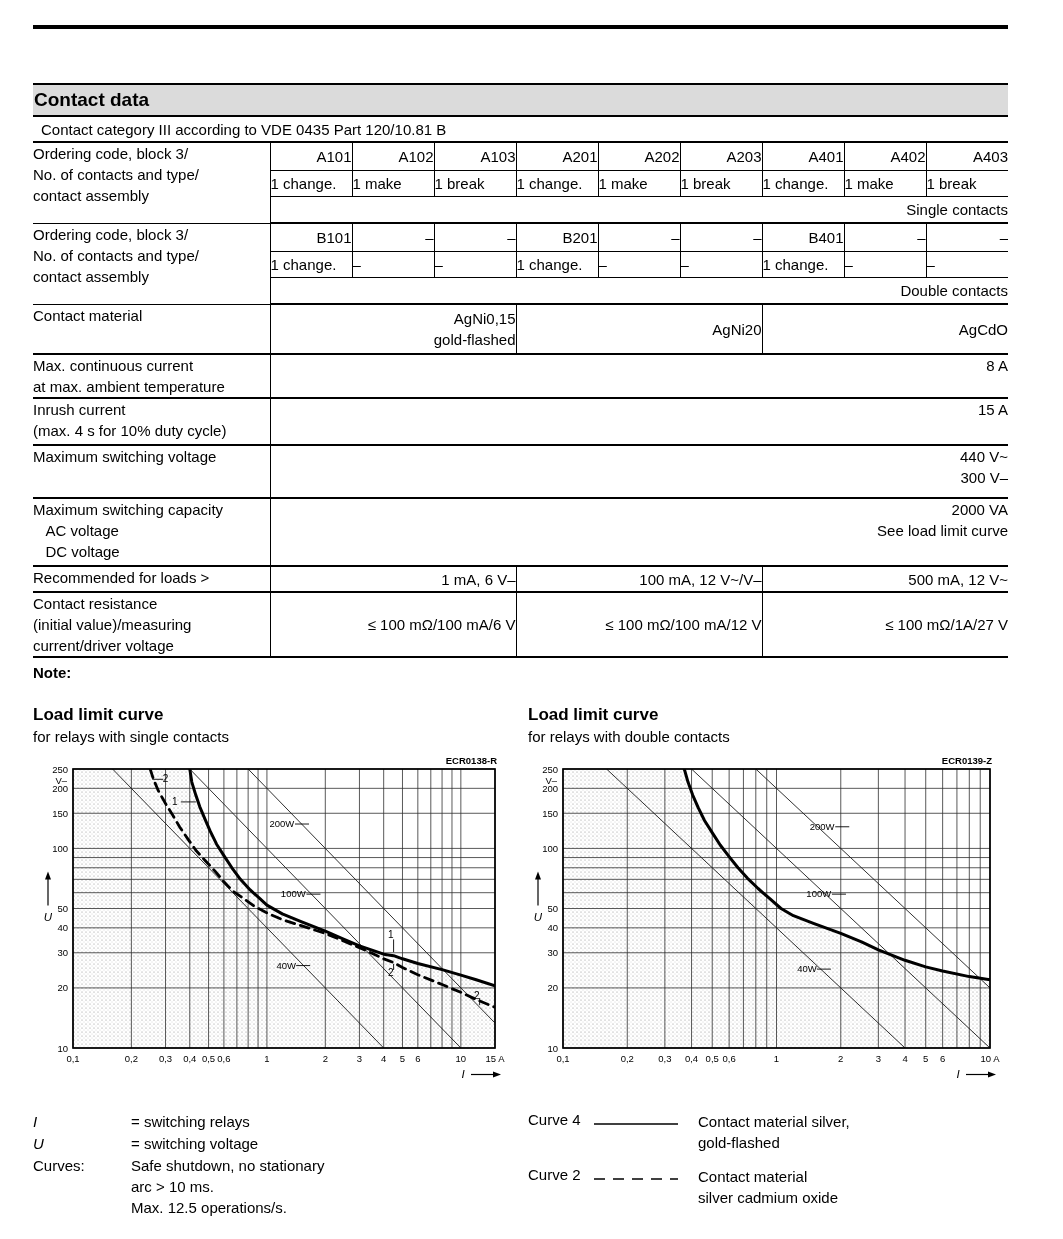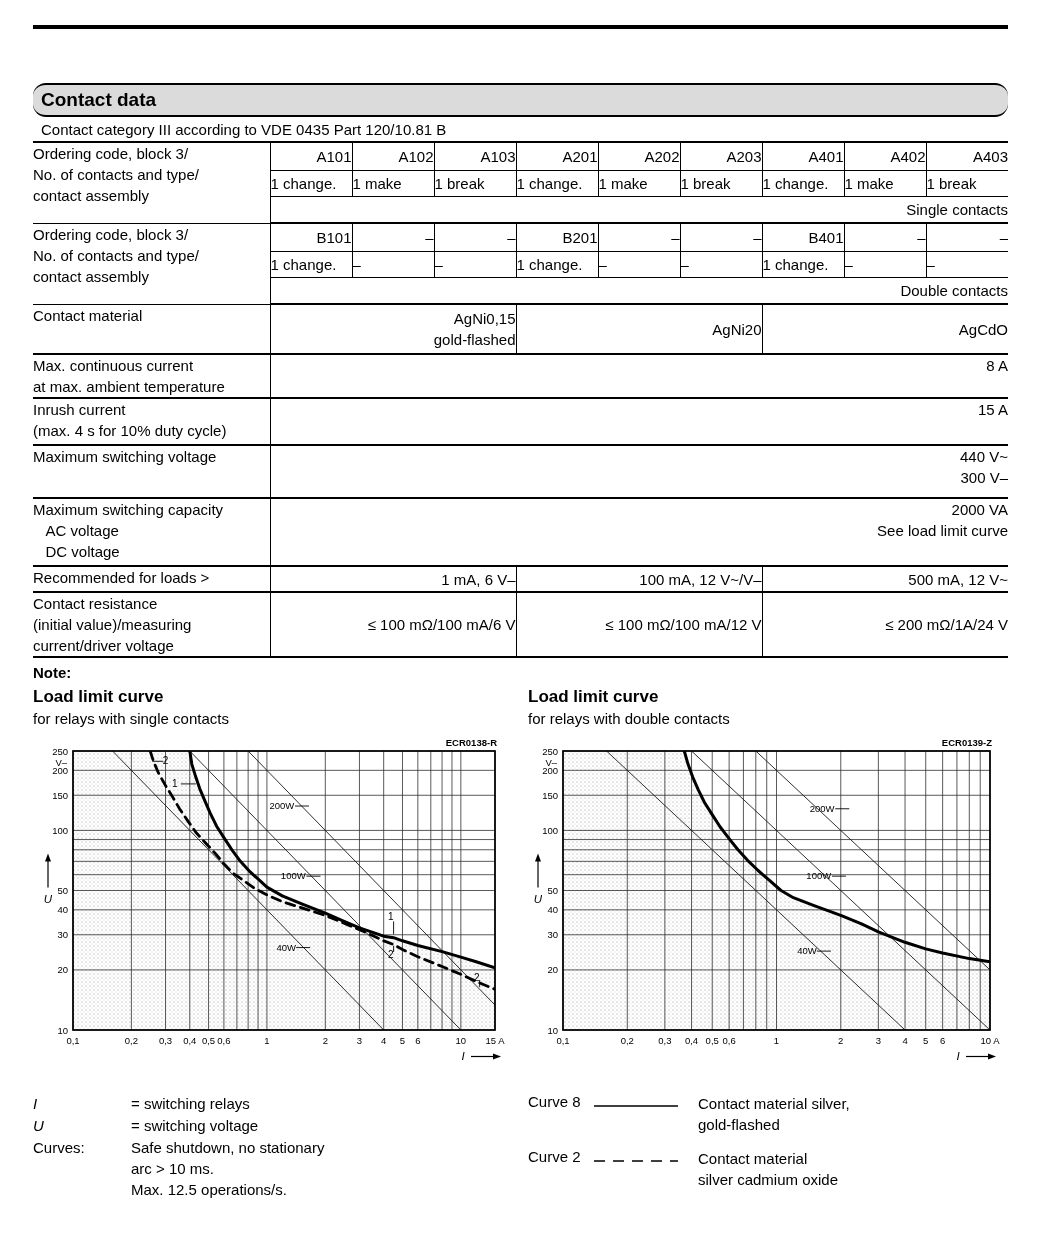--- a/index.html
+++ b/index.html
@@ -1,37 +1,37 @@
 <!DOCTYPE html>
 <html><head>
 <meta charset="utf-8">
 <style>
   html,body{margin:0;padding:0;background:#fff;}
   body{font-family:"Liberation Sans","DejaVu Sans",sans-serif;color:#000;}
   .page{position:relative;width:1063px;height:1239px;background:#fff;overflow:hidden;}
   .content{margin-left:33px;width:975px;}
   .pre{white-space:pre-line;}
   .rule-top{margin-top:25px;height:4px;background:#000;}
-  .sec-hdr{margin-top:54px;border-top:2px solid #000;border-bottom:2px solid #000;background:#dbdbdb;height:30px;line-height:30px;padding-left:8px;font-size:19px;font-weight:bold;border-radius:13px;}
+  .sec-hdr{margin-top:54px;border-top:2px solid #000;border-bottom:2px solid #000;background:#dbdbdb;height:30px;line-height:30px;padding-left:1px;font-size:19px;font-weight:bold;}
   .cat-line{padding:4px 0 3px 8px;font-size:15px;border-bottom:2.8px solid #000;}
   table.spec{border-collapse:collapse;table-layout:fixed;width:975px;}
   table.spec td{font-size:15px;padding:0;overflow:hidden;}
   td.lbl{text-align:left;vertical-align:top;padding:3px 4px 2px 7px;border-right:1.6px solid #000;line-height:21px;}
   td.val{text-align:right;vertical-align:middle;line-height:21px;}
   td.vtop{vertical-align:top;padding-top:3px;}
   td.code{height:27px;}
   td.typ{height:25px;text-align:left;padding-left:3px;font-size:13.5px;}
   td.spanrow{height:25px;}
   .vb{border-left:1.6px solid #000;}
   tr.minor td{border-bottom:1.3px solid #000;}
   tr.major td{border-bottom:2.8px solid #000;}
   td.pt22{padding-top:24px;}
   .note-row{display:flex;margin-top:6px;font-size:15px;}
   .note-lab{font-weight:bold;width:150px;}
-  .charts-grid{display:grid;grid-template-columns:495px 480px;margin-top:6px;}
+  .charts-grid{display:grid;grid-template-columns:495px 480px;margin-top:24px;}
   .chart-title{font-size:17px;font-weight:bold;}
   .chart-sub{font-size:15px;margin-top:3px;}
   .chart-svg{display:block;margin-top:10px;}
   svg text{font-family:"Liberation Sans","DejaVu Sans",sans-serif;font-size:9.5px;fill:#000;}
   svg .grid{stroke:#303030;stroke-width:0.8;}
   svg .frame{fill:none;stroke:#000;stroke-width:1.7;}
   svg .pline{stroke:#1a1a1a;stroke-width:0.9;fill:none;}
   svg .curve{fill:none;stroke:#000;stroke-width:3;stroke-linejoin:round;stroke-linecap:round;}
   svg .dashed{stroke-dasharray:9 6;stroke-width:2.8;}
   svg .leader{stroke:#000;stroke-width:0.9;}
@@ -163,21 +163,21 @@
         <td class="val" colspan="3">1 mA, 6 V–</td>
         <td class="val vb" colspan="3">100 mA, 12 V~/V–</td>
         <td class="val vb" colspan="3">500 mA, 12 V~</td>
       </tr>
       <tr class="major" style="height:64px;">
         <td class="lbl pre">Contact resistance
 (initial value)/measuring
 current/driver voltage</td>
         <td class="val" colspan="3">≤ 100 mΩ/100 mA/6 V</td>
         <td class="val vb" colspan="3">≤ 100 mΩ/100 mA/12 V</td>
-        <td class="val vb" colspan="3">≤ 200 mΩ/1A/24 V</td>
+        <td class="val vb" colspan="3">≤ 100 mΩ/1A/27 V</td>
       </tr>
     </tbody>
       </table>
 
     <div class="note-row">
       <span class="note-lab">Note:</span>
     </div>
 
     <div class="charts-grid">
       <div class="chart-col">
@@ -387,21 +387,21 @@
         </div>
         <div class="lg-row">
           <span class="lg-sym">Curves:</span>
           <span class="pre">Safe shutdown, no stationary
 arc &gt; 10 ms.
 Max. 12.5 operations/s.</span>
         </div>
       </div>
       <div>
         <div class="lg-right-item">
-          <span class="lg-curve-lab">Curve 8</span>
+          <span class="lg-curve-lab">Curve 4</span>
           <svg class="lg-swatch" width="88" height="6" viewBox="0 0 88 6">
               <line x1="2" y1="3" x2="86" y2="3" stroke="#000" stroke-width="1.6"></line>
             </svg>
           <span class="lg-txt pre">Contact material silver,
 gold-flashed</span>
         </div>
         <div class="lg-right-item">
           <span class="lg-curve-lab">Curve 2</span>
           <svg class="lg-swatch" width="88" height="6" viewBox="0 0 88 6">
               <line x1="2" y1="3" x2="86" y2="3" stroke="#000" stroke-width="1.6" stroke-dasharray="11 8"></line>

